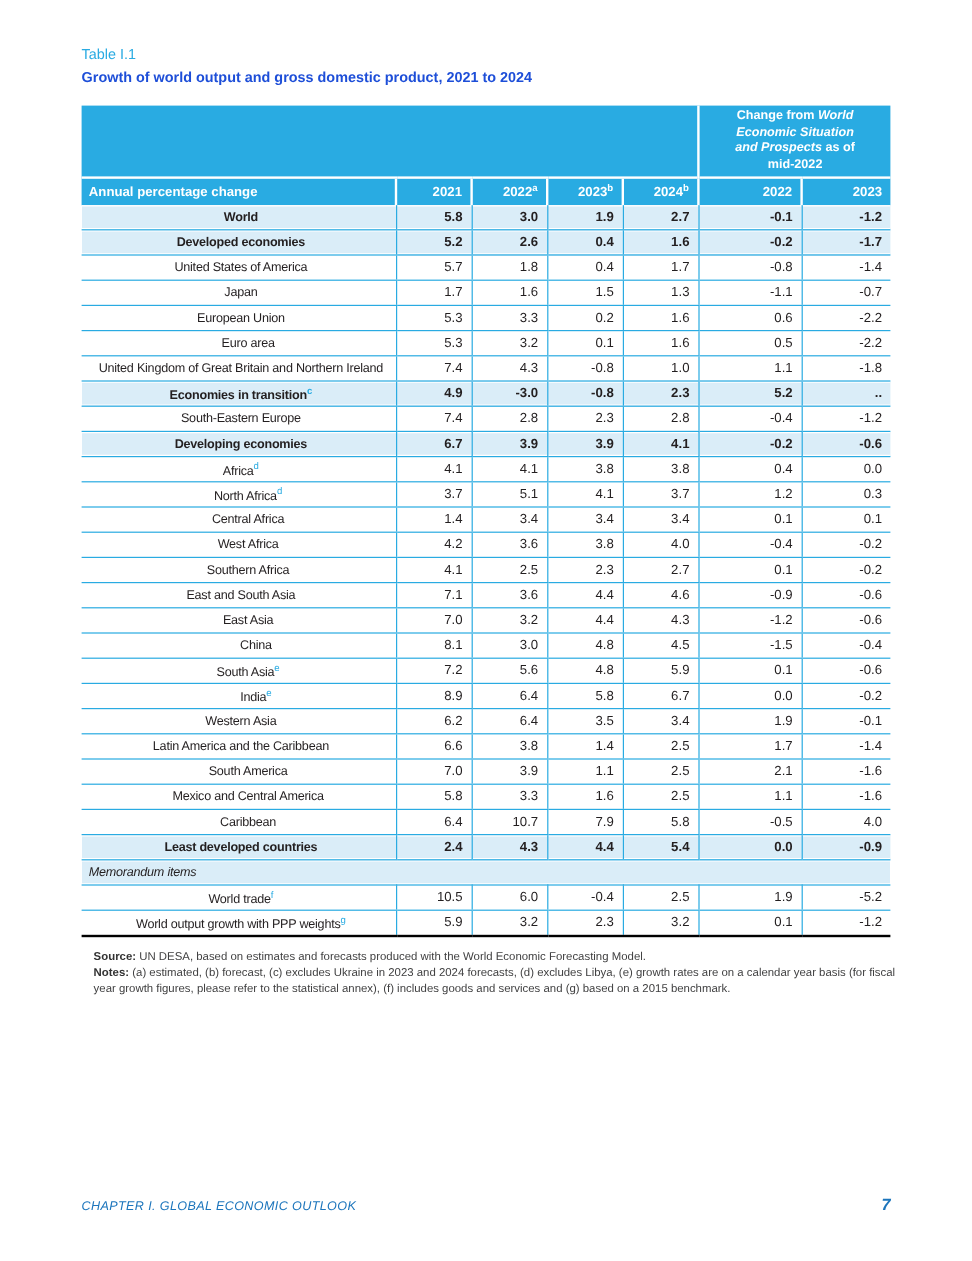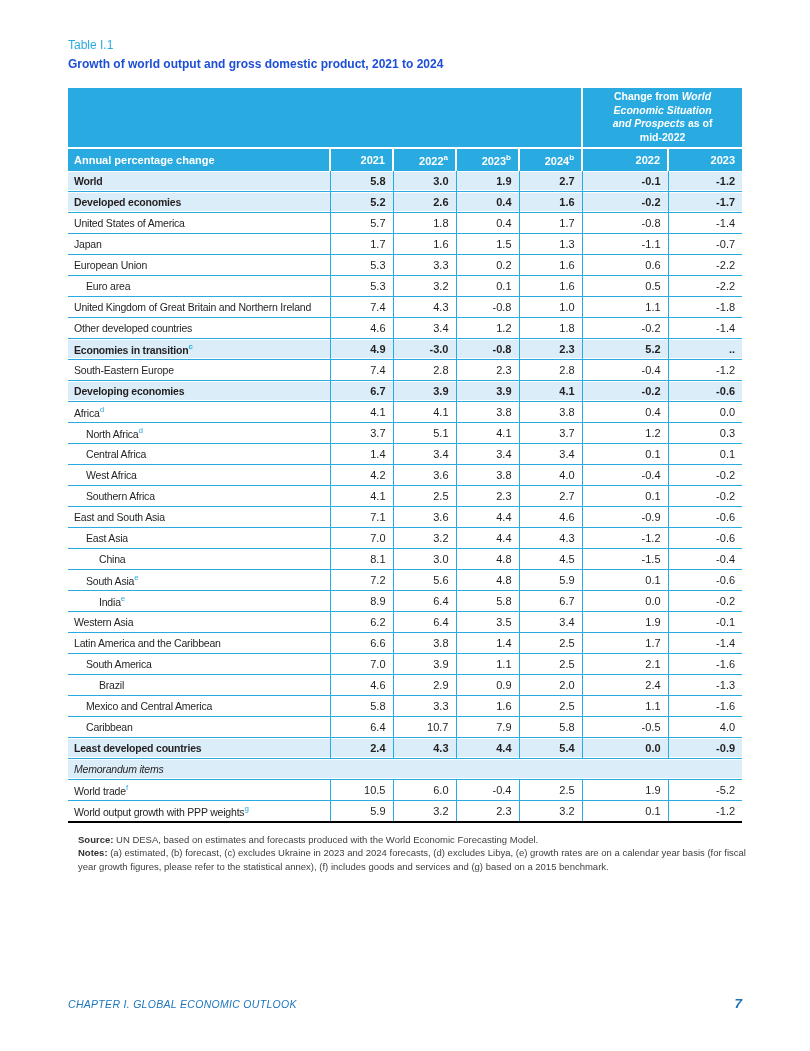--- a/index.html
+++ b/index.html
@@ -36,21 +36,21 @@
   }
   tr.head-cols th:first-child { text-align: left; border-left: none; padding-left: 6px; }
   thead sup { font-size: 8px; }
 
   tbody td {
     height: 21px; font-size: 11px;
     border-bottom: 1px solid #29ABE2; border-left: 1px solid #29ABE2;
     padding: 0 7px 0 0; text-align: right; background: #fff;
   }
   tbody td.label {
-    text-align: left; border-left: none;
+    text-align: center; border-left: none;
     padding: 0 2px 0 6px; font-size: 10.5px; letter-spacing: -0.2px;
     white-space: nowrap; overflow: hidden;
   }
   tbody td.ind-1 { padding-left: 18px; }
   tbody td.ind-2 { padding-left: 31px; }
   tbody tr.bold td { background: #DAEDF8; font-weight: bold; box-shadow: inset 0 1px 0 #fff, inset 0 -1px 0 #fff; }
   tbody tr.memo td {
     background: #DAEDF8; font-style: italic; text-align: left;
     padding-left: 6px; font-size: 10.5px; box-shadow: inset 0 1px 0 #fff, inset 0 -1px 0 #fff;
   }
@@ -163,29 +163,20 @@
         </tr>
         <tr class="normal">
           <td class="label">United Kingdom of Great Britain and Northern Ireland</td>
           <td>7.4</td>
           <td>4.3</td>
           <td>-0.8</td>
           <td>1.0</td>
           <td>1.1</td>
           <td>-1.8</td>
         </tr>
-        <tr class="normal">
-          <td class="label">Other developed countries</td>
-          <td>4.6</td>
-          <td>3.4</td>
-          <td>1.2</td>
-          <td>1.8</td>
-          <td>-0.2</td>
-          <td>-1.4</td>
-        </tr>
         <tr class="bold">
           <td class="label">Economies in transition<sup>c</sup></td>
           <td>4.9</td>
           <td>-3.0</td>
           <td>-0.8</td>
           <td>2.3</td>
           <td>5.2</td>
           <td>..</td>
         </tr>
         <tr class="normal">
@@ -317,29 +308,20 @@
         <tr class="normal">
           <td class="label ind-1">South America</td>
           <td>7.0</td>
           <td>3.9</td>
           <td>1.1</td>
           <td>2.5</td>
           <td>2.1</td>
           <td>-1.6</td>
         </tr>
         <tr class="normal">
-          <td class="label ind-2">Brazil</td>
-          <td>4.6</td>
-          <td>2.9</td>
-          <td>0.9</td>
-          <td>2.0</td>
-          <td>2.4</td>
-          <td>-1.3</td>
-        </tr>
-        <tr class="normal">
           <td class="label ind-1">Mexico and Central America</td>
           <td>5.8</td>
           <td>3.3</td>
           <td>1.6</td>
           <td>2.5</td>
           <td>1.1</td>
           <td>-1.6</td>
         </tr>
         <tr class="normal">
           <td class="label ind-1">Caribbean</td>

